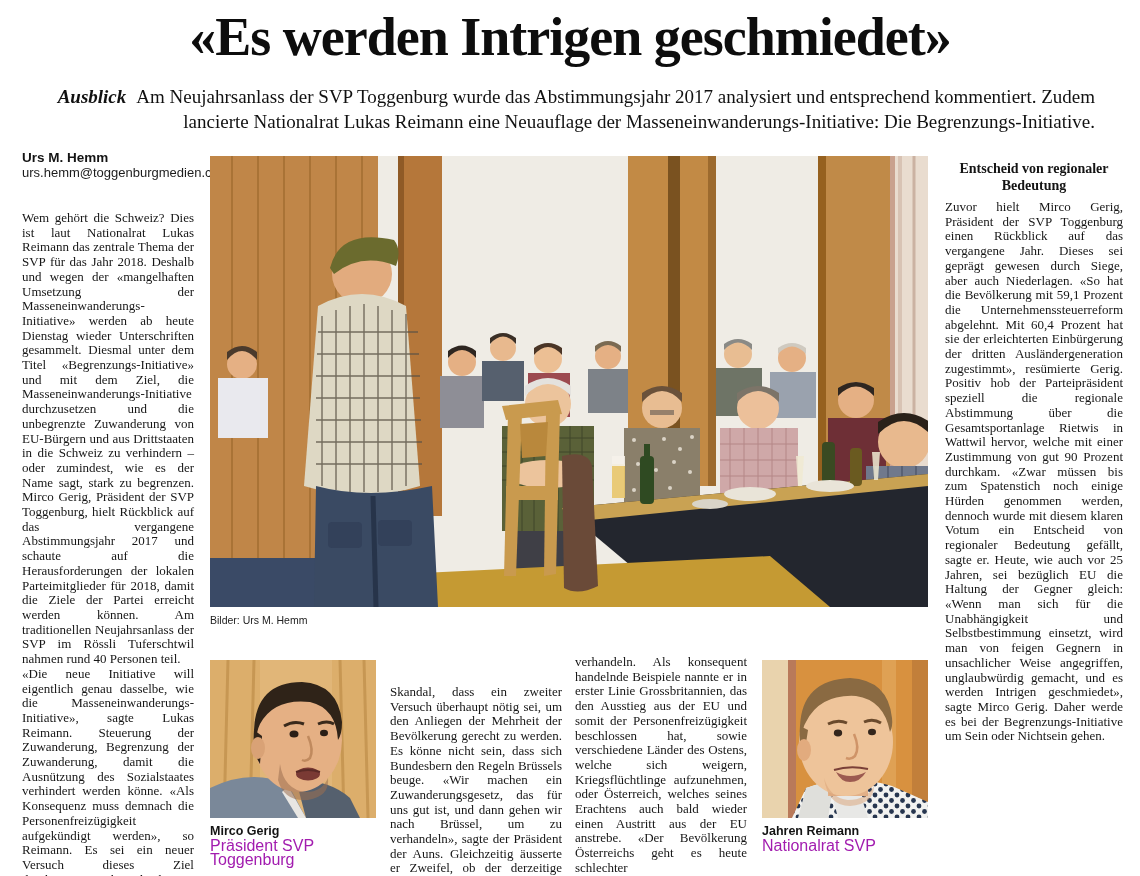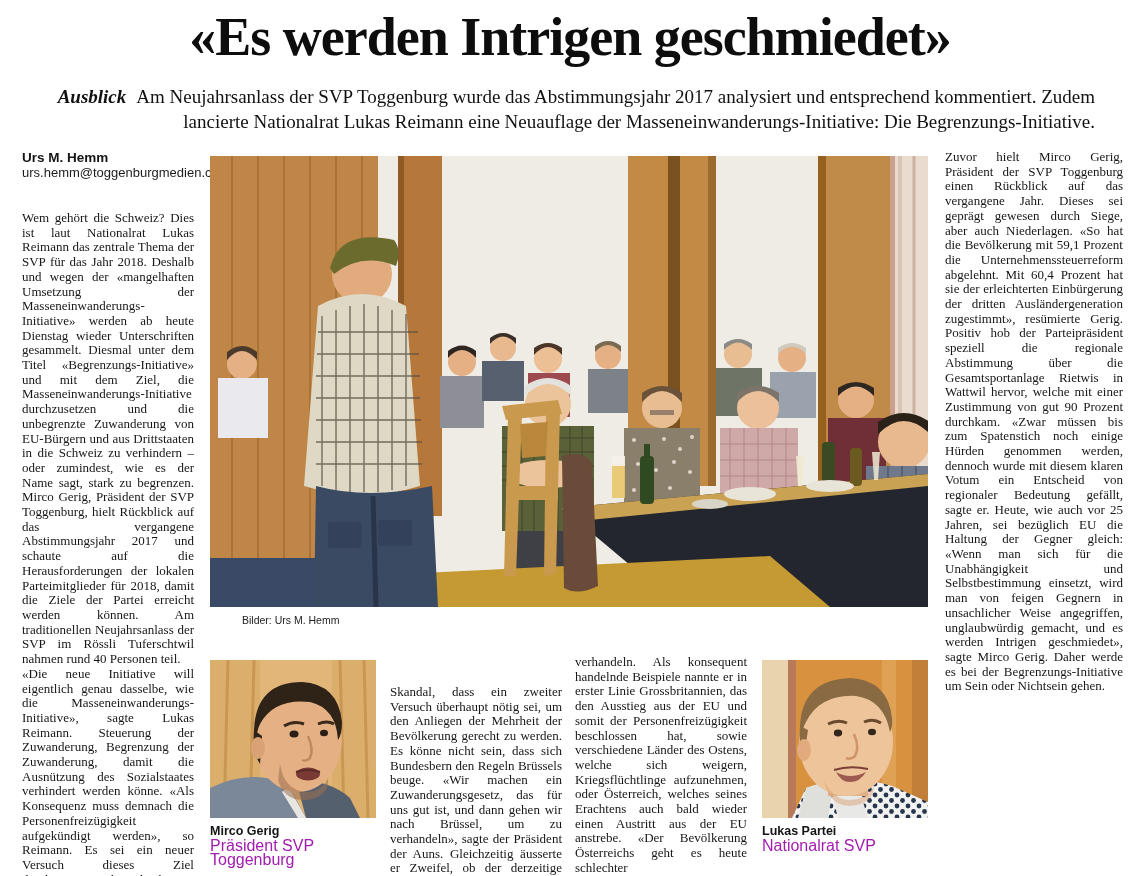--- a/index.html
+++ b/index.html
@@ -40,21 +40,21 @@
   
   .photo{display:block;}
   .photo-main{left:210px;top:156px;width:718px;height:451px;}
   .portrait1{left:210px;top:660px;width:166px;height:158px;}
   .portrait2{left:762px;top:660px;width:166px;height:158px;}
   .caption-row{
     left:210px;top:614px;width:718px;display:flex;justify-content:space-between;align-items:baseline;
     font-family:"Liberation Sans",sans-serif;
   }
   .caption-main{font-size:12.5px;color:#111;}
-  .credit{font-size:10.5px;color:#222;margin-left:32px;}
+  .credit{font-size:10.5px;color:#222;}
   .pcaption{font-family:"Liberation Sans",sans-serif;}
   .pcaption .pname{font-weight:bold;font-size:12.5px;line-height:15px;}
   .pcaption .prole{font-size:16px;line-height:14px;color:#a21caf;}
   .cap1{left:210px;top:824px;width:176px;}
   .cap2{left:762px;top:824px;width:176px;}
 </style>
 </head>
 <body>
 
 <div class="abs headline">«Es werden Intrigen geschmiedet»</div>
@@ -359,19 +359,20 @@
   <ellipse cx="110" cy="72" rx="4" ry="3.2" fill="#33261c"></ellipse>
 
   <path d="M92 74 q6 14 1 22 q-4 4 -9 2" stroke="#cf9468" stroke-width="2.5" fill="none"></path>
 
   <path d="M74 112 q14 8 30 0 q-6 10 -16 10 q-9 0 -14 -10 z" fill="#9c5a50"></path>
   <path d="M72 110 q16 -5 34 -1" stroke="#7a4038" stroke-width="2" fill="none"></path>
 
   <path d="M62 118 q6 20 24 22 q18 0 26 -14 q0 18 -24 20 q-22 0 -26 -28 z" fill="#d9a276" opacity="0.5"></path>
 </svg>
 <div class="abs cap2 pcaption">
-  <div class="pname">Lukas Partei</div>
+  <div class="pname">Jahren Reimann</div>
   <div class="prole">Nationalrat SVP</div>
 </div>
 
 <div class="abs col-right">
+  <div class="subhead">Entscheid von regionaler Bedeutung</div>
   <div class="bodytext">Zuvor hielt Mirco Gerig, Präsident der SVP Toggenburg einen Rückblick auf das vergangene Jahr. Dieses sei geprägt gewesen durch Siege, aber auch Niederlagen. «So hat die Bevölkerung mit 59,1 Prozent die Unternehmenssteuerreform abgelehnt. Mit 60,4 Prozent hat sie der erleichterten Einbürgerung der dritten Ausländergeneration zugestimmt», resümierte Gerig. Positiv hob der Parteipräsident speziell die regionale Abstimmung über die Gesamtsportanlage Rietwis in Wattwil hervor, welche mit einer Zustimmung von gut 90 Prozent durchkam. «Zwar müssen bis zum Spatenstich noch einige Hürden genommen werden, dennoch wurde mit diesem klaren Votum ein Entscheid von regionaler Bedeutung gefällt, sagte er. Heute, wie auch vor 25 Jahren, sei bezüglich EU die Haltung der Gegner gleich: «Wenn man sich für die Unabhängigkeit und Selbstbestimmung einsetzt, wird man von feigen Gegnern in unsachlicher Weise angegriffen, unglaubwürdig gemacht, und es werden Intrigen geschmiedet», sagte Mirco Gerig. Daher werde es bei der Begrenzungs-Initiative um Sein oder Nichtsein gehen.</div>
 </div>
 
 </body></html>

